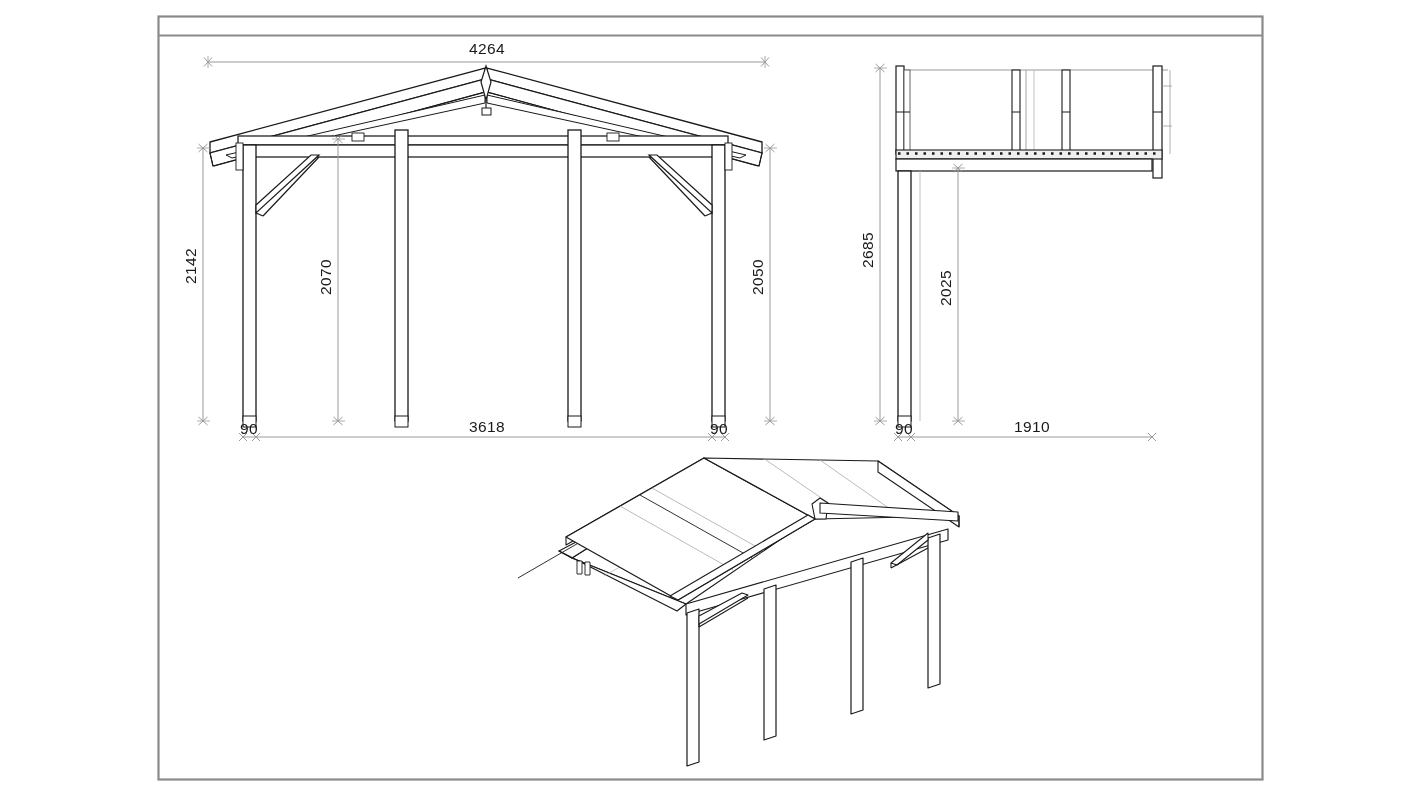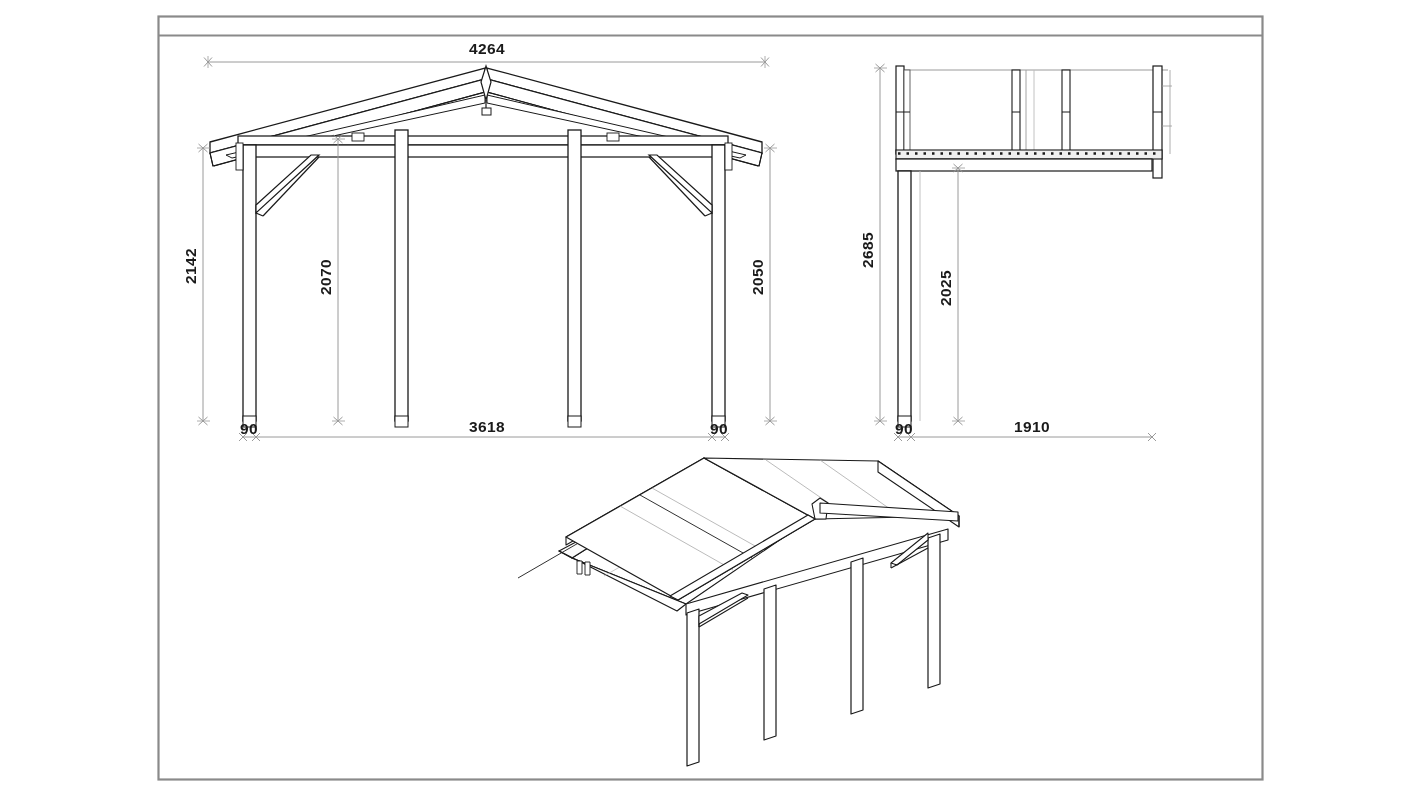--- a/index.html
+++ b/index.html
@@ -8,21 +8,20 @@
     margin: 0; padding: 0;
     background: #ffffff;
     font-family: "Liberation Sans", sans-serif;
   }
   #page {
     position: relative;
     width: 1312px;
     height: 800px;
     background: #ffffff;
     overflow: hidden;
-    font-weight: bold;
   }
   #drawing-svg { display: block; }
   text {
     font-family: "Liberation Sans", sans-serif;
     fill: #1a1a1a;
   }
   .dim-text { font-size: 15.5px; letter-spacing: 0.4px; }
 </style>
 </head>
 <body>

